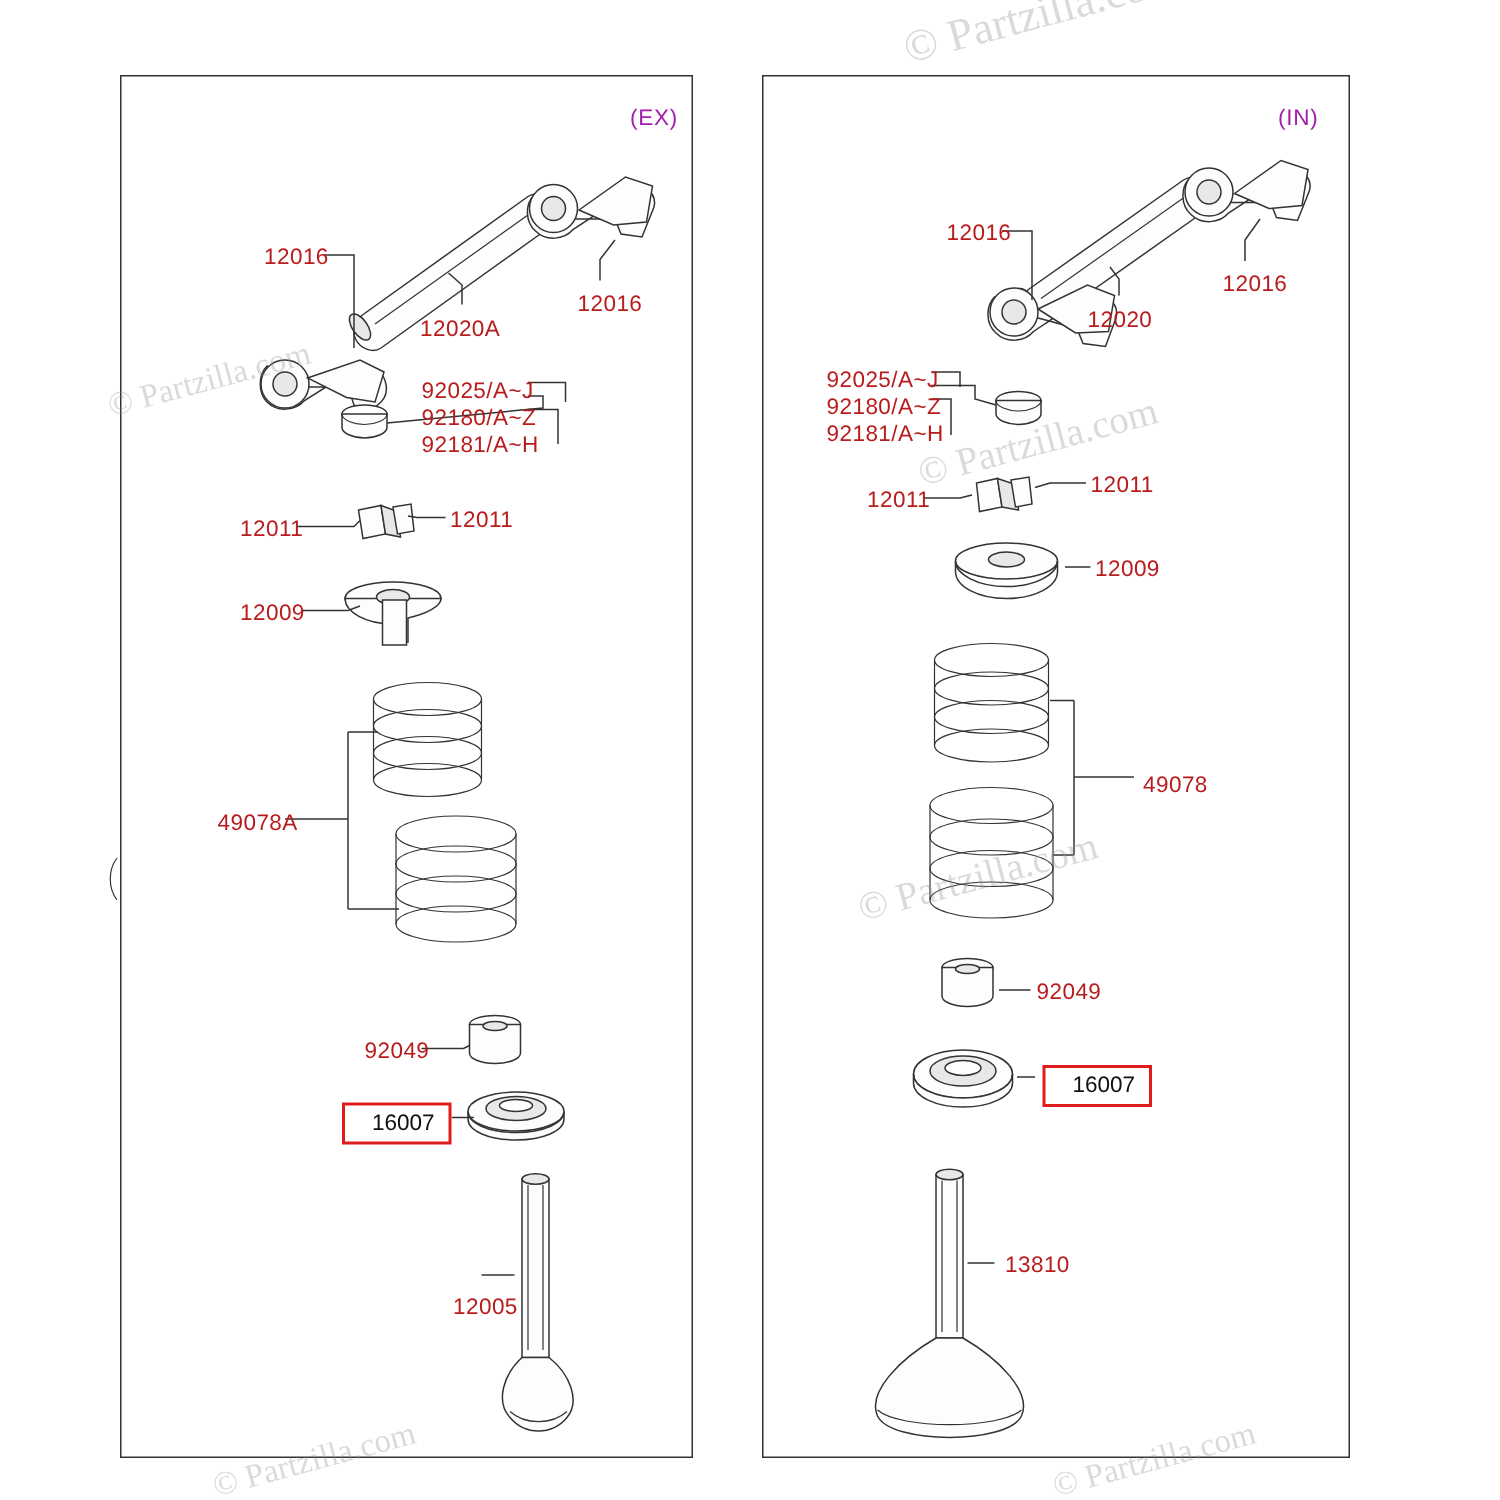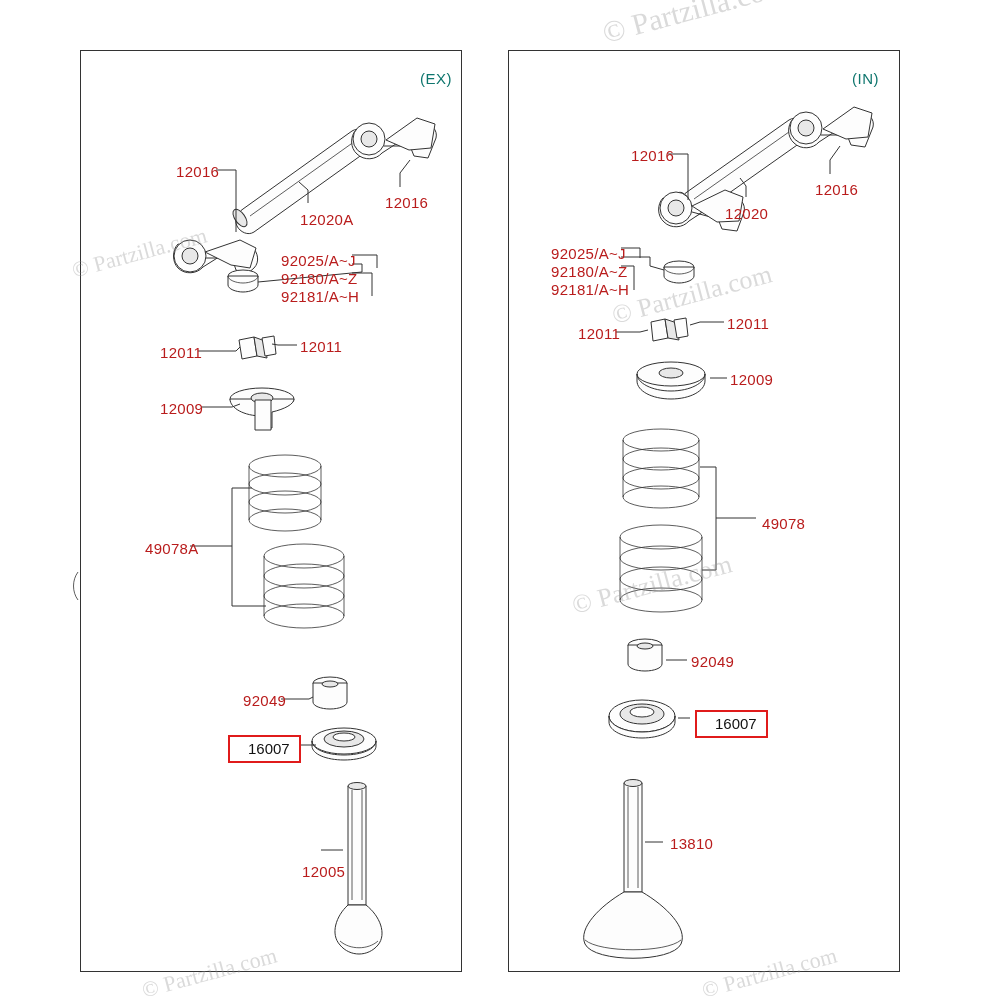--- a/index.html
+++ b/index.html
@@ -24,21 +24,21 @@
     position: absolute;
     border: 1px solid #333;
     background: transparent;
   }
   #panel-ex { left: 80px; top: 50px; width: 380px; height: 920px; }
   #panel-in { left: 508px; top: 50px; width: 390px; height: 920px; }
 
   .panel-tag {
     position: absolute;
     font-size: 15px;
-    color: #0f766e;
+    color: #a21caf;
     letter-spacing: 0.5px;
   }
   #tag-ex { left: 420px; top: 70px; }
   #tag-in { left: 852px; top: 70px; }
 
   .label {
     position: absolute;
     font-size: 15px;
     color: #b91c1c;
     white-space: nowrap;
@@ -284,21 +284,21 @@
     </g>
   </svg>
 
   <div class="panel" id="panel-ex"></div>
   <div class="panel" id="panel-in"></div>
 
   <div class="panel-tag" id="tag-ex">(EX)</div>
   <div class="panel-tag" id="tag-in">(IN)</div>
 
   <div class="label" style="left:176px; top:163px;">12016</div>
-  <div class="label" style="left:280px; top:211px;margin-left:20px;">12020A</div>
+  <div class="label" style="left:280px; top:211px;">12020A</div>
   <div class="label" style="left:385px; top:194px;">12016</div>
   <div class="label multi" style="left:281px; top:252px; white-space:pre;">92025/A~J
 92180/A~Z
 92181/A~H</div>
   <div class="label" style="left:160px; top:344px;">12011</div>
   <div class="label" style="left:300px; top:338px;">12011</div>
   <div class="label" style="left:160px; top:400px;">12009</div>
   <div class="label" style="left:145px; top:540px;">49078A</div>
   <div class="label" style="left:243px; top:692px;">92049</div>
   <div class="boxed" style="left:228px; top:735px;">16007</div>

